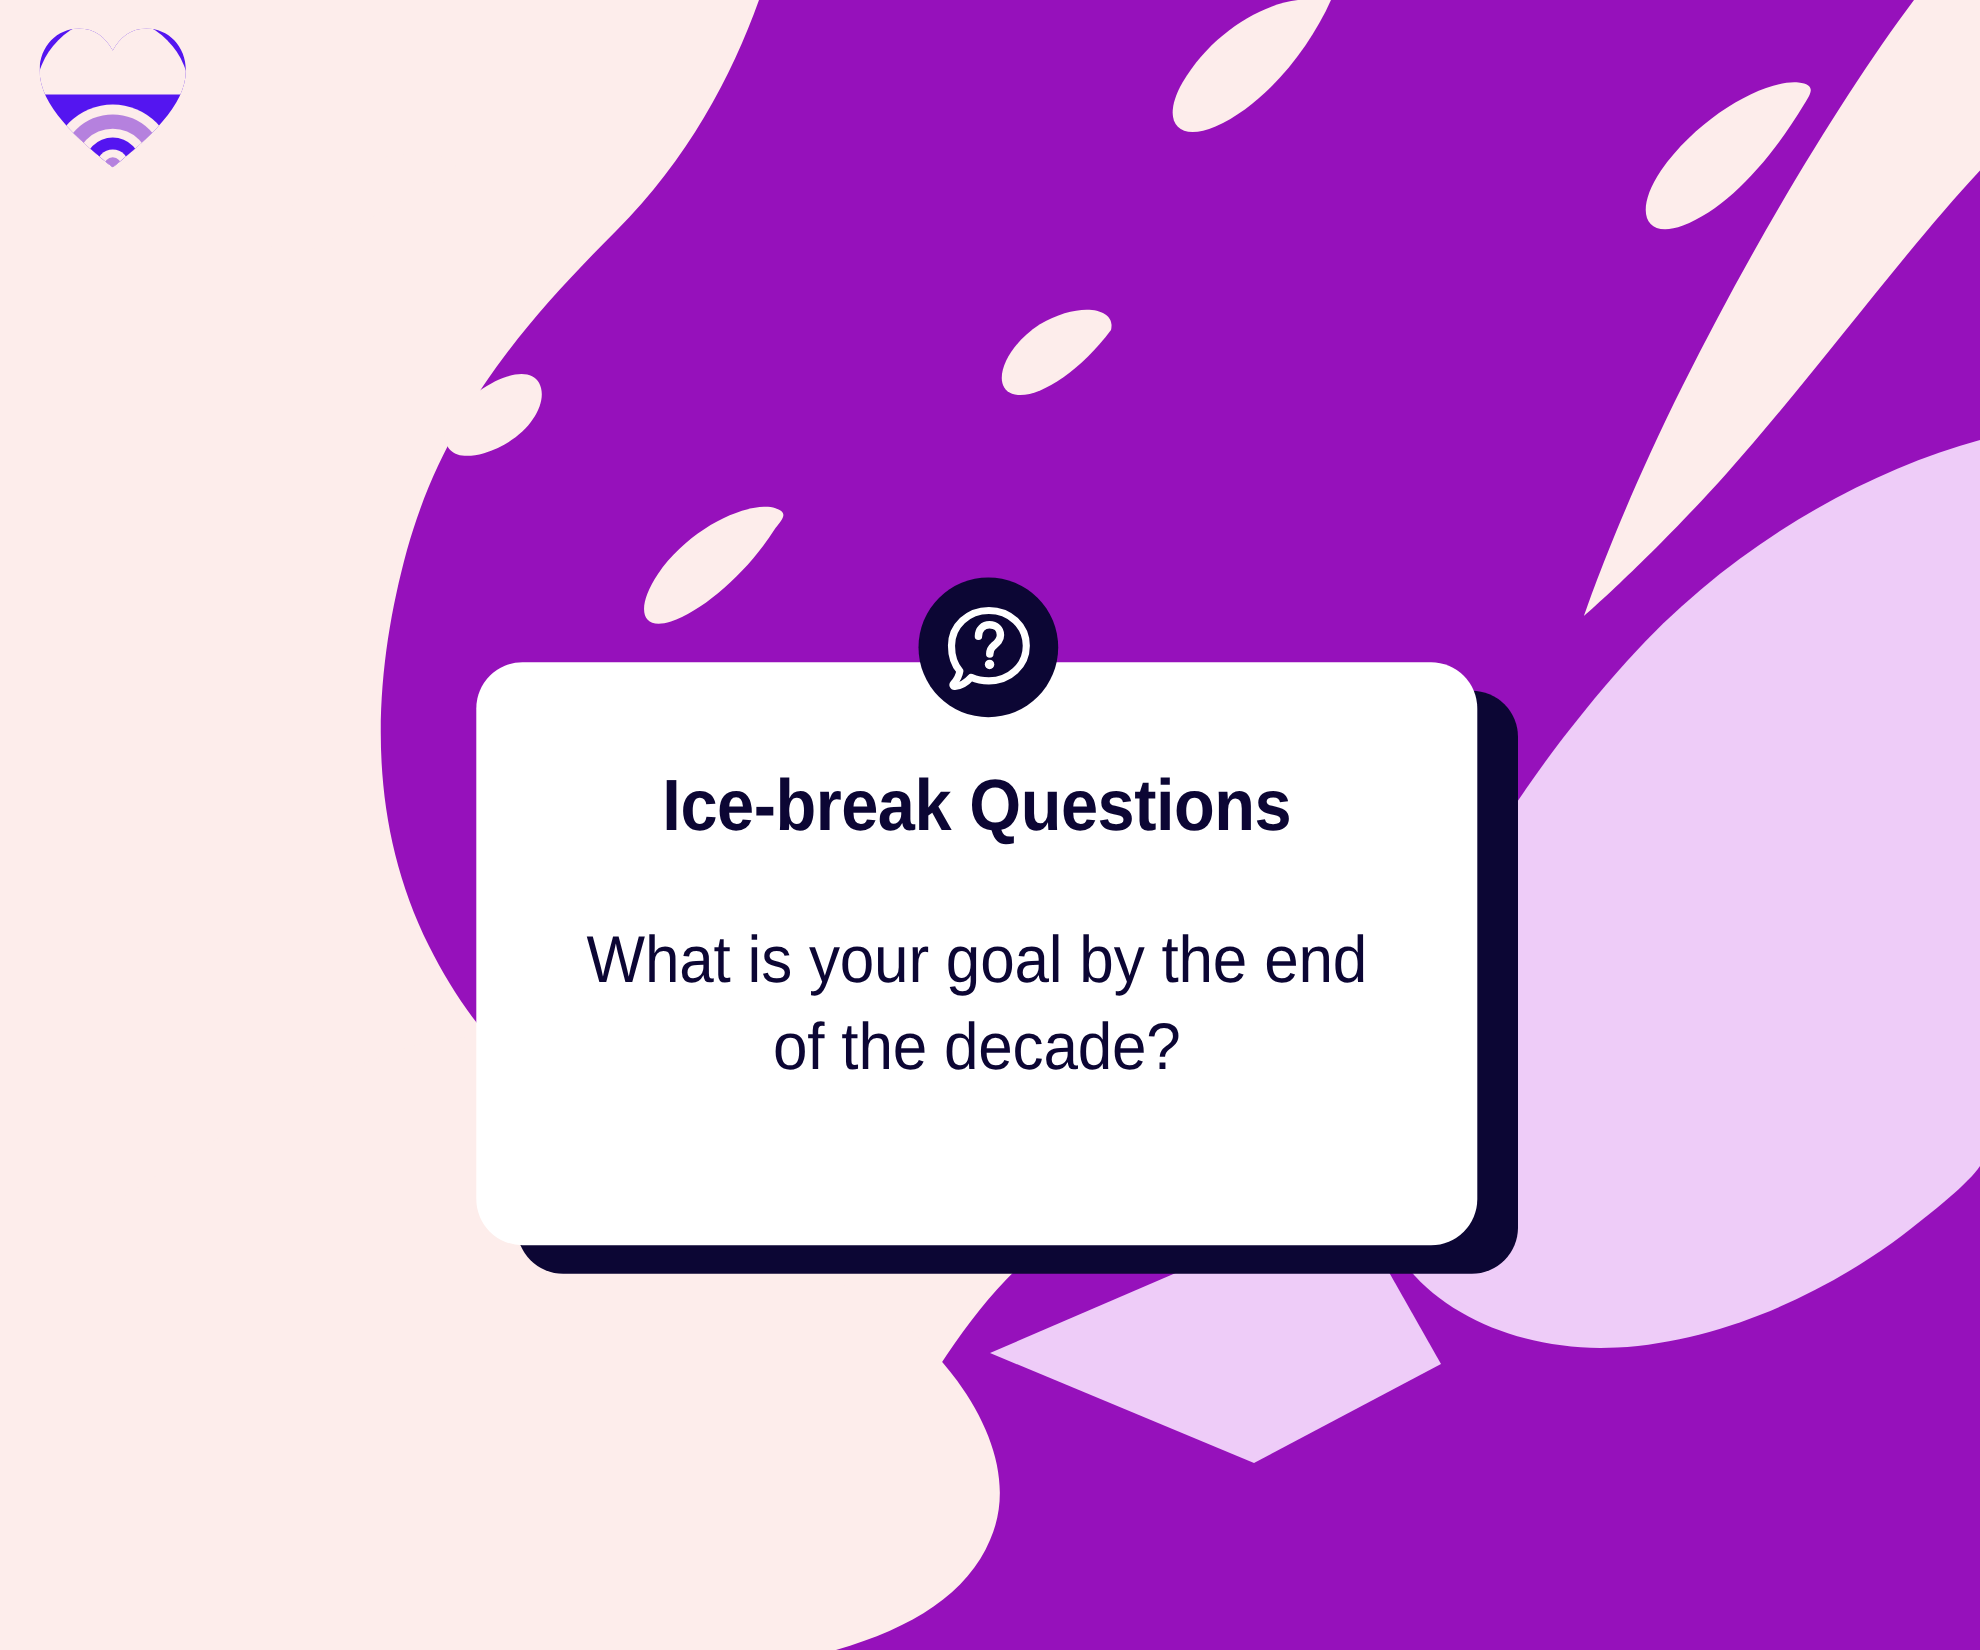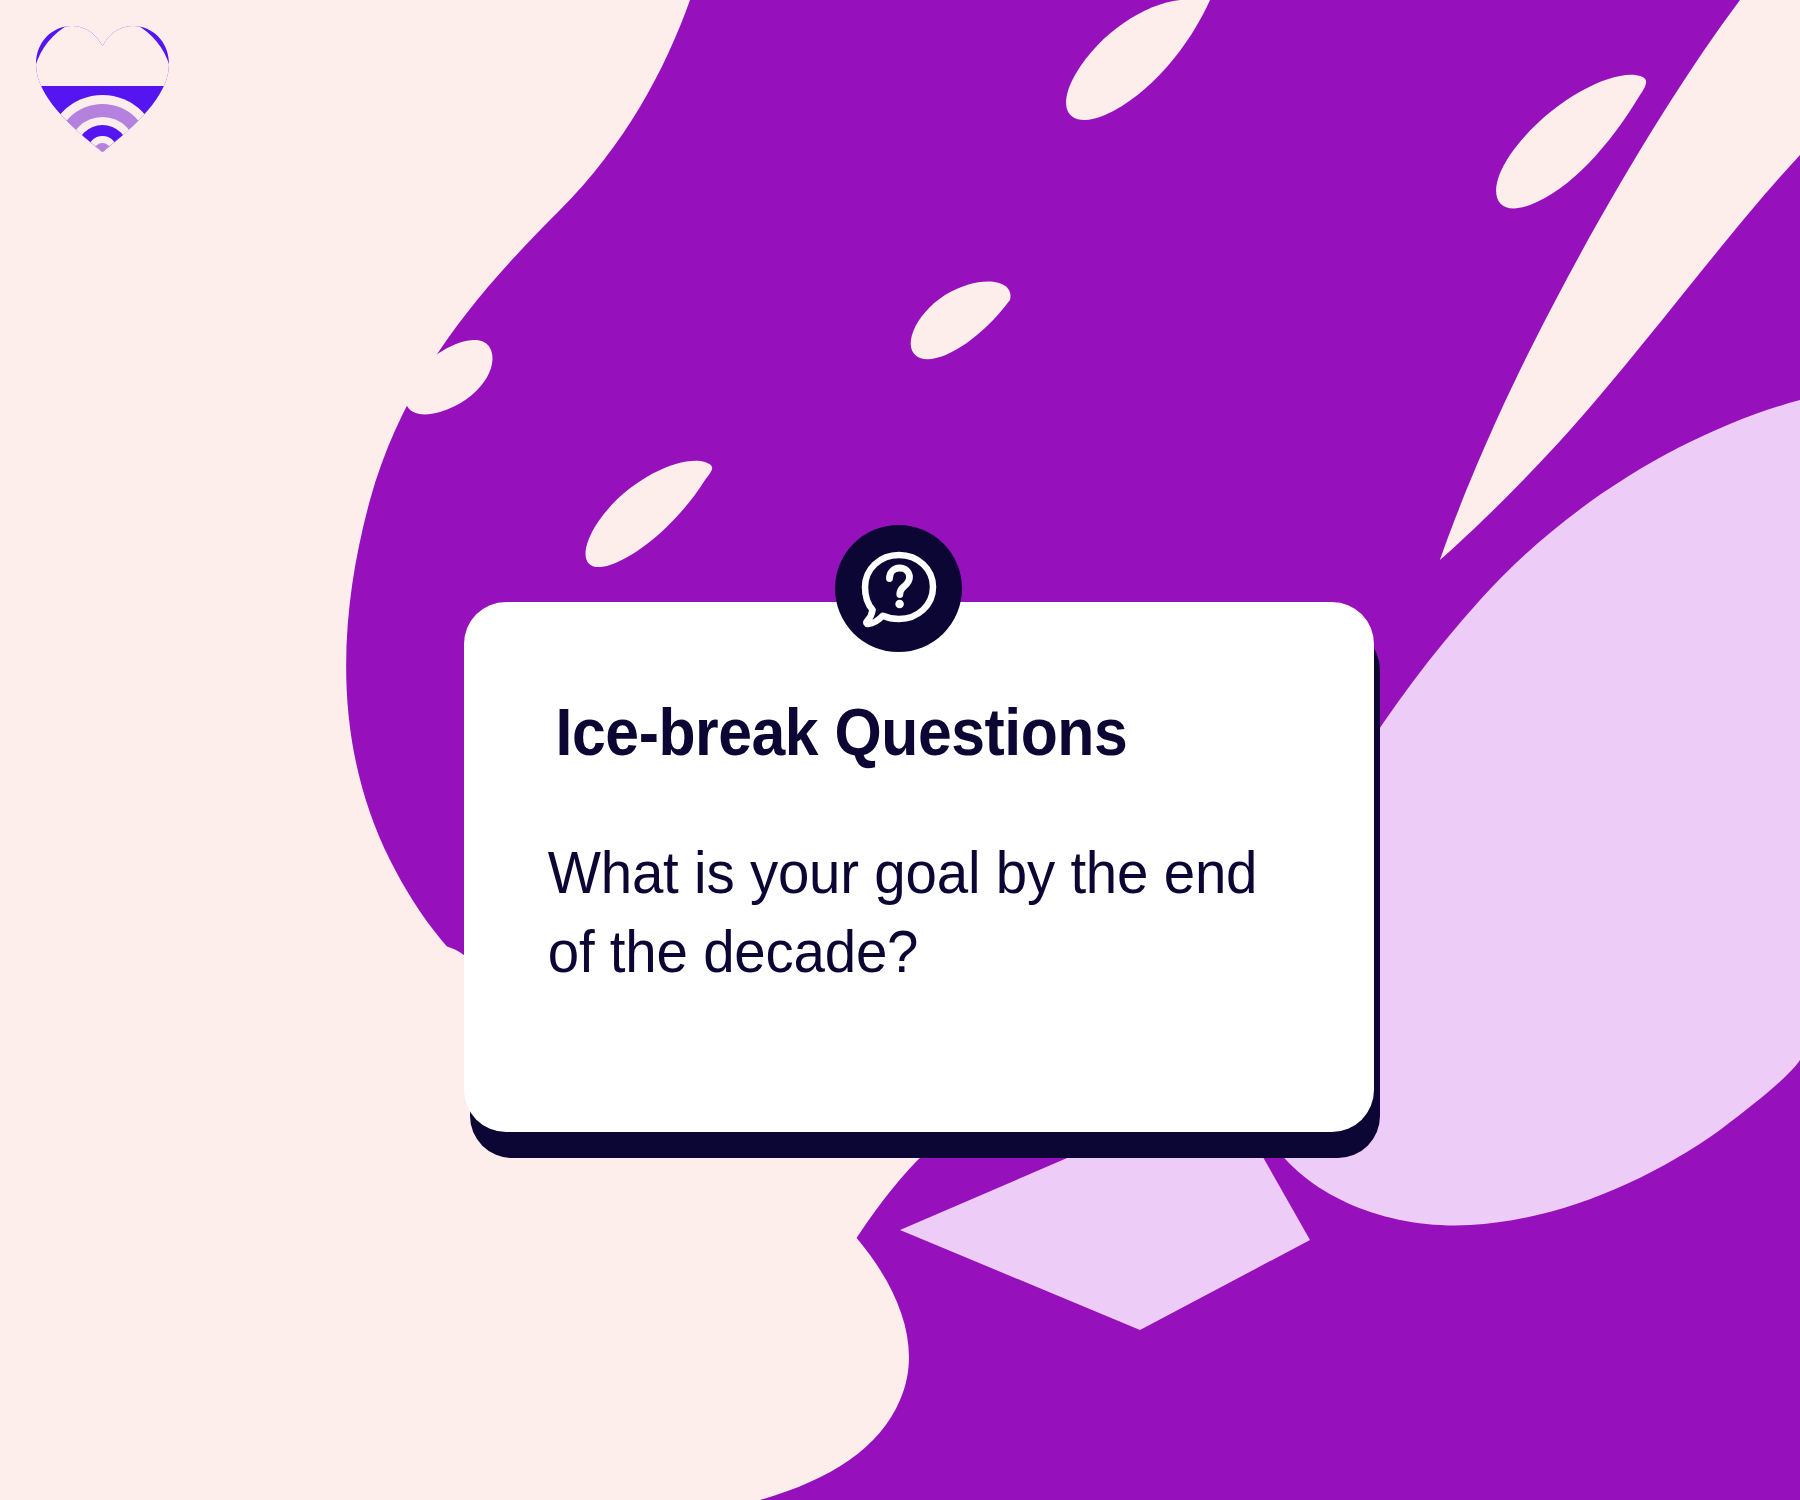--- a/index.html
+++ b/index.html
@@ -34,28 +34,29 @@
     position: absolute;
     left: 470px;
     top: 628px;
     width: 910px;
     height: 530px;
     background: #0C0634;
     border-radius: 42px;
   }
   .card {
     position: absolute;
-    left: 464px;
+    left: 433px;
     top: 602px;
     width: 910px;
     height: 530px;
     background: #FFFFFF;
     border-radius: 42px;
     box-sizing: border-box;
     padding: 96px 60px 0 60px;
+    text-align: center;
   }
   .card-title {
     margin: 0;
     color: #0C0634;
     font-family: "Liberation Sans Narrow", "Liberation Sans", sans-serif;
     font-size: 66px;
     font-weight: 700;
     line-height: 1.05;
     letter-spacing: -0.5px;
     transform: scaleX(0.92);

